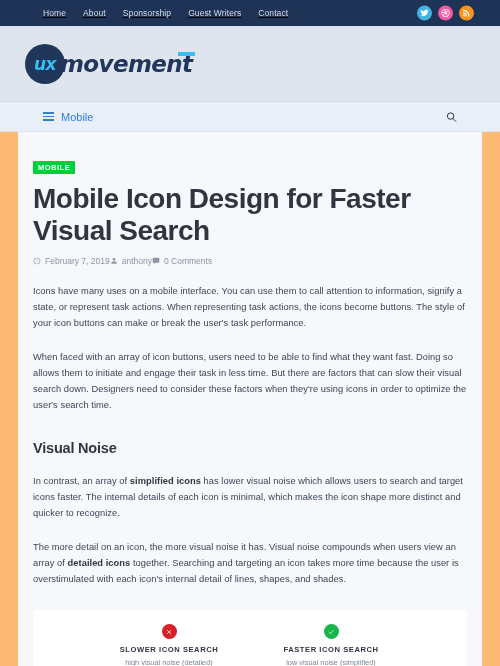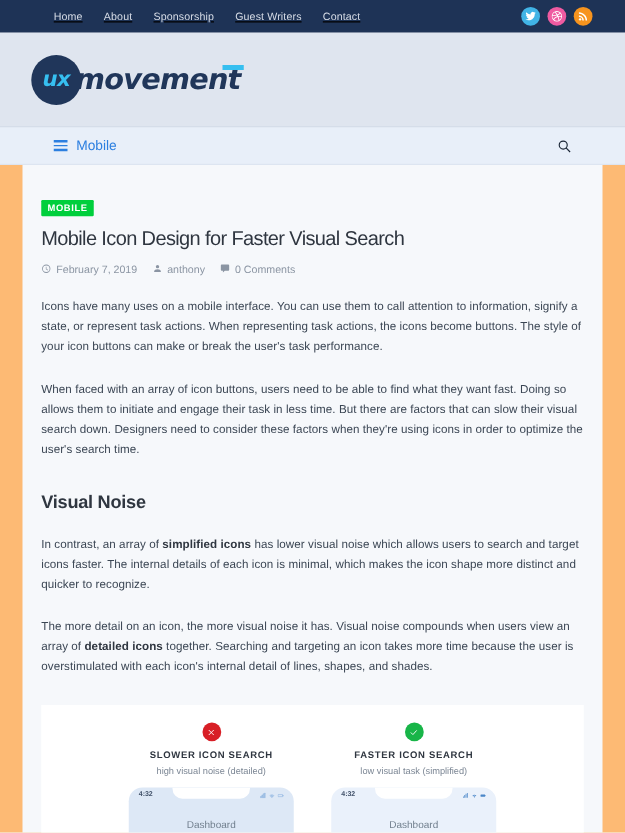--- a/index.html
+++ b/index.html
@@ -90,24 +90,24 @@
   .page { background: #fdba74; height: 548px; overflow: hidden; }
   .article { margin: 0 18px; background: #f6f8fb; padding: 24px 15px 0 15px; }
 
   .badge {
     display: inline-block;
     background: #00cf3c; color: #fff;
     font-size: 7.5px; font-weight: bold; letter-spacing: .5px;
     padding: 2.5px 5px 2px 5px; border-radius: 1px;
   }
   h1.title {
-    font-size: 16px; font-weight: normal; color: #2f3640;
+    font-size: 28px; font-weight: bold; color: #2f3640;
     letter-spacing: -.5px; margin: 9px 0 9px 0; line-height: 1.15;
   }
-  .meta { display: flex; align-items: center; gap: 12px; color: #8b95a3; font-size: 8.5px; }
+  .meta { display: flex; align-items: center; color: #8b95a3; font-size: 8.5px; }
   .meta span { display: flex; align-items: center; gap: 4px; }
   .meta svg { width: 8px; height: 8px; fill: #8b95a3; }
 
   p.body {
     font-size: 9.3px; line-height: 1.72; color: #3b4654;
     margin-top: 18px; letter-spacing: .05px;
   }
   p.body b { font-weight: bold; color: #2f3640; }
 
   h2.section {
@@ -331,21 +331,21 @@
         </div>
       </div>
 
       <div class="panel">
         <div class="mark good">
           <svg viewBox="0 0 24 24">
               <polyline points="5,12 10,17 19,7"></polyline>
             </svg>
         </div>
         <div class="p-title">FASTER ICON SEARCH</div>
-        <div class="p-sub">low visual task (simplified)</div>
+        <div class="p-sub">low visual noise (simplified)</div>
 
         <div class="phone simple">
           <div class="notch"></div>
           <div class="statusbar">
             <span>4:32</span>
             <span class="statusicons">
               <svg viewBox="0 0 24 24">
                   <path d="M2 20h3v-5H2zm5 0h3V10H7zm5 0h3V5h-3zm5 0h3V2h-3z"></path>
                 </svg>
               <svg viewBox="0 0 24 24">

